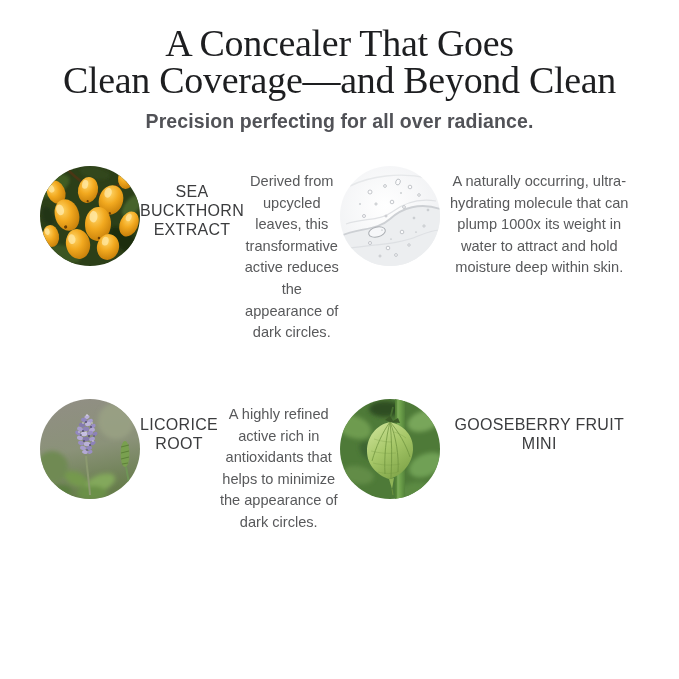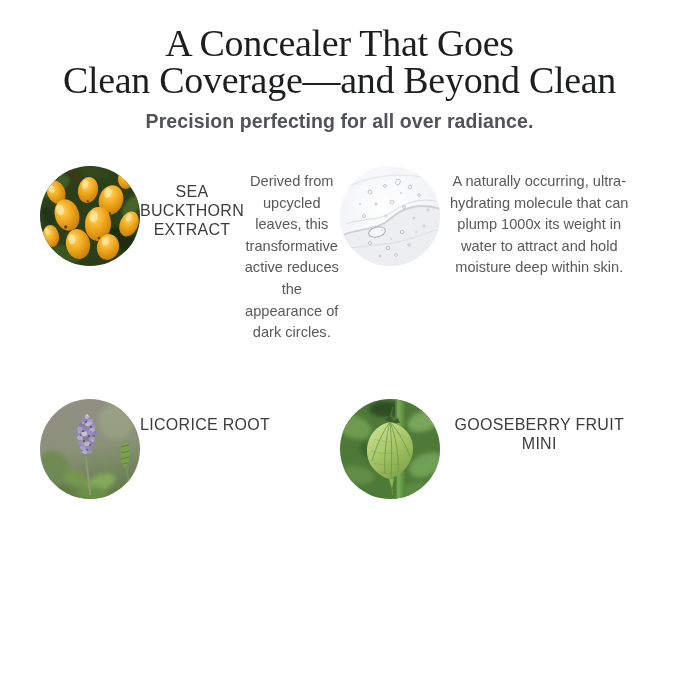--- a/index.html
+++ b/index.html
@@ -272,20 +272,21 @@
             <circle cx="47" cy="16" r="0.8"></circle>
               <circle cx="43" cy="24" r="0.7"></circle>
             <circle cx="52" cy="24" r="0.7"></circle>
               <circle cx="39" cy="33" r="0.7"></circle>
             <circle cx="46" cy="33" r="0.7"></circle>
               <circle cx="53" cy="42" r="0.7"></circle>
           </g>
         </svg>
       </div>
       <div class="ing-name">LICORICE ROOT</div>
+      <div class="ing-desc">A highly refined active rich in antioxidants that helps to minimize the appearance of dark circles.</div>
     </div>
 
     <div class="cell">
       <div class="photo">
         <svg viewBox="0 0 100 100" xmlns="http://www.w3.org/2000/svg">
           <defs>
             <linearGradient id="gbHusk" x1="0" y1="0" x2="0.6" y2="1">
               <stop offset="0%" stop-color="#d3e69e"></stop>
               <stop offset="55%" stop-color="#a6c768"></stop>
               <stop offset="100%" stop-color="#82a74b"></stop>

